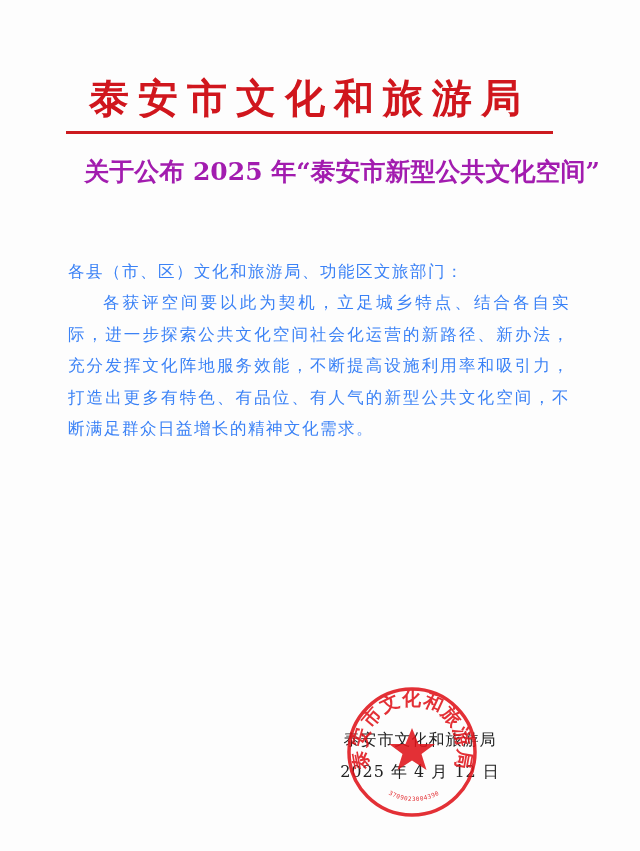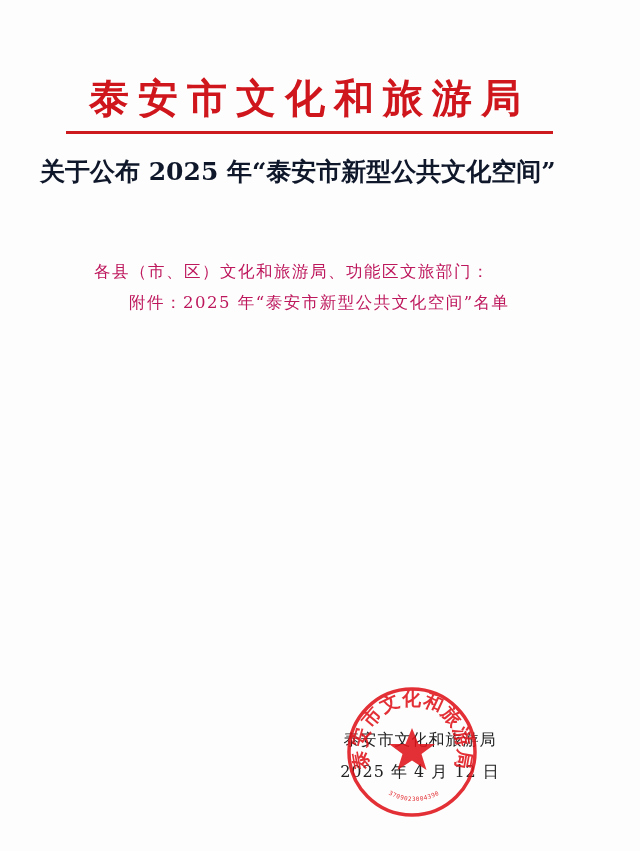--- a/index.html
+++ b/index.html
@@ -7,29 +7,28 @@
       width: 640px; height: 851px; background: #fdfdfd; position: relative; overflow: hidden;
       font-family: "DejaVu Serif", "Liberation Serif", serif; color: #1a1a1a;
     }
     .letterhead {
       position: absolute; left: 66px; top: 74px; width: 487px; text-align: center;
       font-family: "DejaVu Serif", "Liberation Serif", serif;
       font-size: 40px; font-weight: bold; letter-spacing: 9px; color: #d0161d; line-height: 48px;
     }
     .red-rule { position: absolute; left: 66px; top: 131px; width: 487px; height: 3px; background: #cc1a1f; }
     .doc-title {
-      position: absolute; left: 40px; top: 155px; width: 560px; text-align: left;
+      position: absolute; left: 40px; top: 155px; width: 560px; text-align: right;
       font-family: "DejaVu Serif", "Liberation Serif", serif;
-      font-size: 25px; font-weight: bold; line-height: 34px; color: #0f172a;
+      font-size: 25px; font-weight: bold; line-height: 34px; color: #a21caf;
     }
     .body-text {
       position: absolute; left: 68px; top: 256px; width: 502px;
-      font-size: 16.5px; line-height: 31.4px; color: #be185d; letter-spacing: 1.5px;
+      font-size: 16.5px; line-height: 31.4px; color: #3b82f6; letter-spacing: 1.5px;
       text-align: justify;
-      margin-left: 26px;
     }
     .body-text p { margin: 0; }
     .indent { text-indent: 35px; }
     .signature {
       position: absolute; left: 330px; top: 724px; width: 180px; text-align: center;
       font-size: 16px; line-height: 32px; color: #222; letter-spacing: 1px; z-index: 1;
     }
     .stamp {
       position: absolute; left: 346px; top: 686px; width: 132px; height: 132px; z-index: 2;
       opacity: 0.88;
@@ -40,21 +39,21 @@
 
 <div class="letterhead">泰安市文化和旅游局</div>
 <div class="red-rule"></div>
 
 <div class="doc-title">
   <div>关于公布 2025 年“泰安市新型公共文化空间”</div>
 </div>
 
 <div class="body-text">
   <p>各县（市、区）文化和旅游局、功能区文旅部门：</p>
-  <p class="indent">附件：2025 年“泰安市新型公共文化空间”名单</p>
+  <p class="indent">各获评空间要以此为契机，立足城乡特点、结合各自实际，进一步探索公共文化空间社会化运营的新路径、新办法，充分发挥文化阵地服务效能，不断提高设施利用率和吸引力，打造出更多有特色、有品位、有人气的新型公共文化空间，不断满足群众日益增长的精神文化需求。</p>
 </div>
 
 <div class="signature">
   <div>泰安市文化和旅游局</div>
   <div>2025 年 4 月 12 日</div>
 </div>
 
 <div class="stamp">
   <svg width="132" height="132" viewBox="0 0 132 132">
     <defs>

